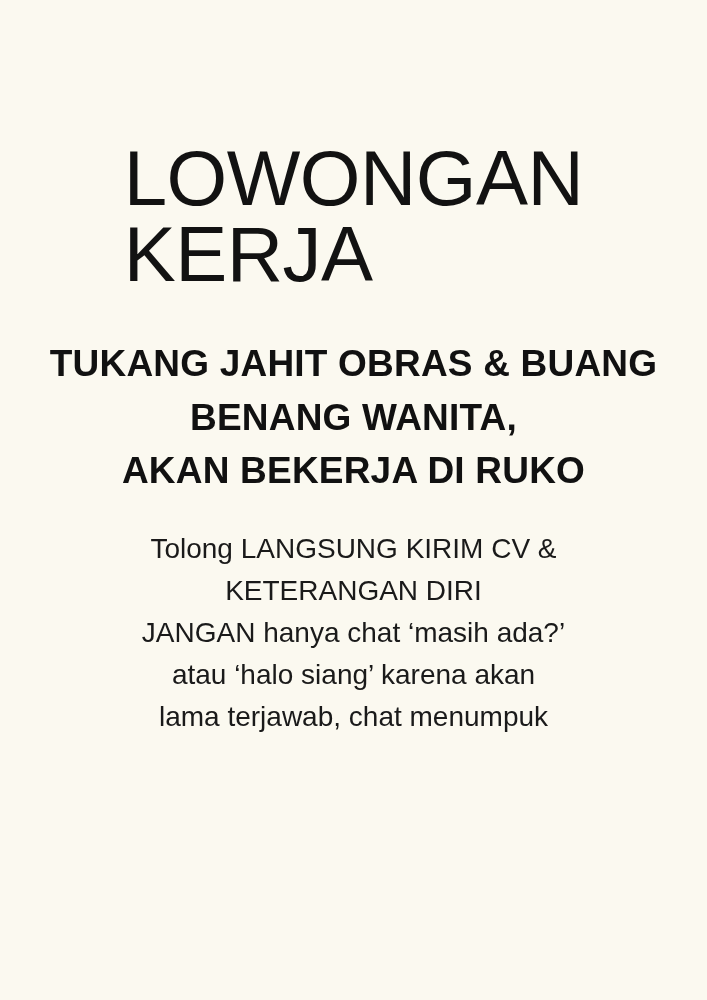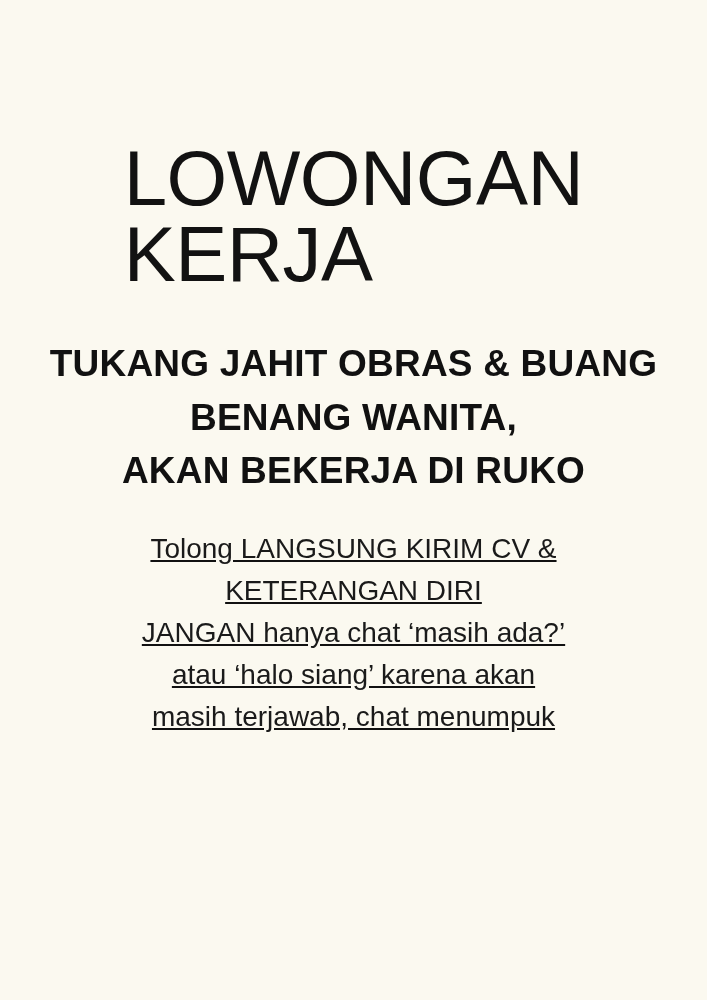--- a/index.html
+++ b/index.html
@@ -42,21 +42,20 @@
   .subtitle-line {
     display: block;
     font-size: 37px;
     font-weight: 700;
     letter-spacing: 0.2px;
     line-height: 1.45;
     color: #111111;
   }
   .body-block {
     text-align: center;
-    text-decoration: underline;
   }
   .body-line {
     display: block;
     font-size: 28px;
     font-weight: 400;
     line-height: 1.5;
     color: #1a1a1a;
   }
 </style>
 </head>
@@ -73,16 +72,16 @@
     <span class="subtitle-line">TUKANG JAHIT OBRAS &amp; BUANG</span>
     <span class="subtitle-line">BENANG WANITA,</span>
     <span class="subtitle-line">AKAN BEKERJA DI RUKO</span>
   </div>
 
   <div class="body-block">
     <span class="body-line">Tolong LANGSUNG KIRIM CV &amp;</span>
     <span class="body-line">KETERANGAN DIRI</span>
     <span class="body-line">JANGAN hanya chat ‘masih ada?’</span>
     <span class="body-line">atau ‘halo siang’ karena akan</span>
-    <span class="body-line">masih terjawab, chat menumpuk</span>
+    <span class="body-line">lama terjawab, chat menumpuk</span>
   </div>
 
 </div>
 
 </body></html>

